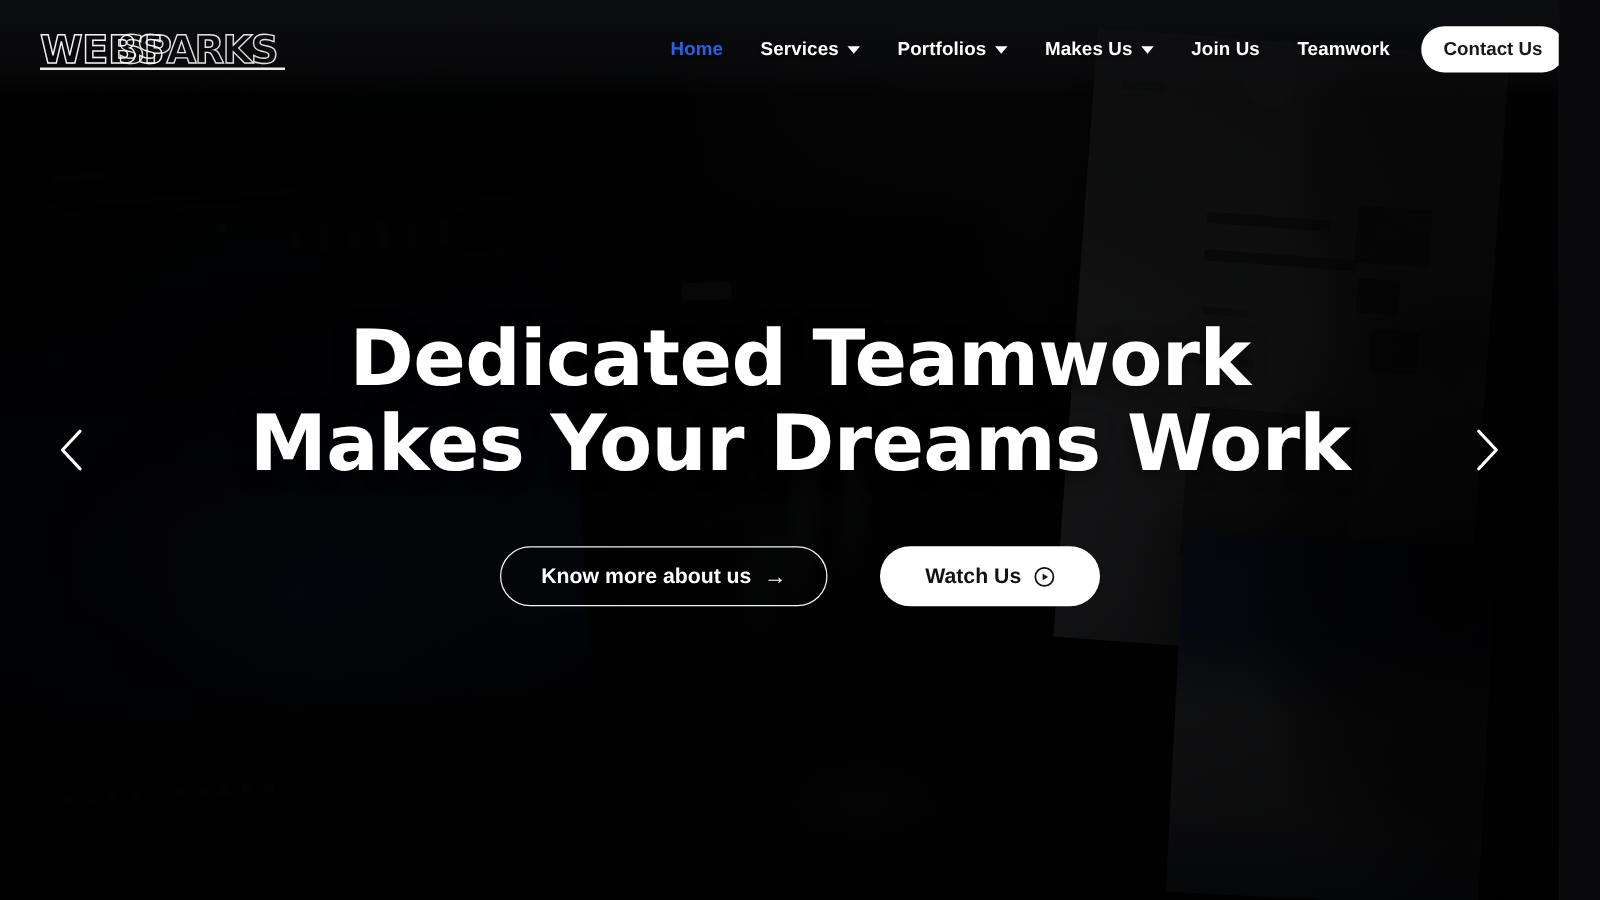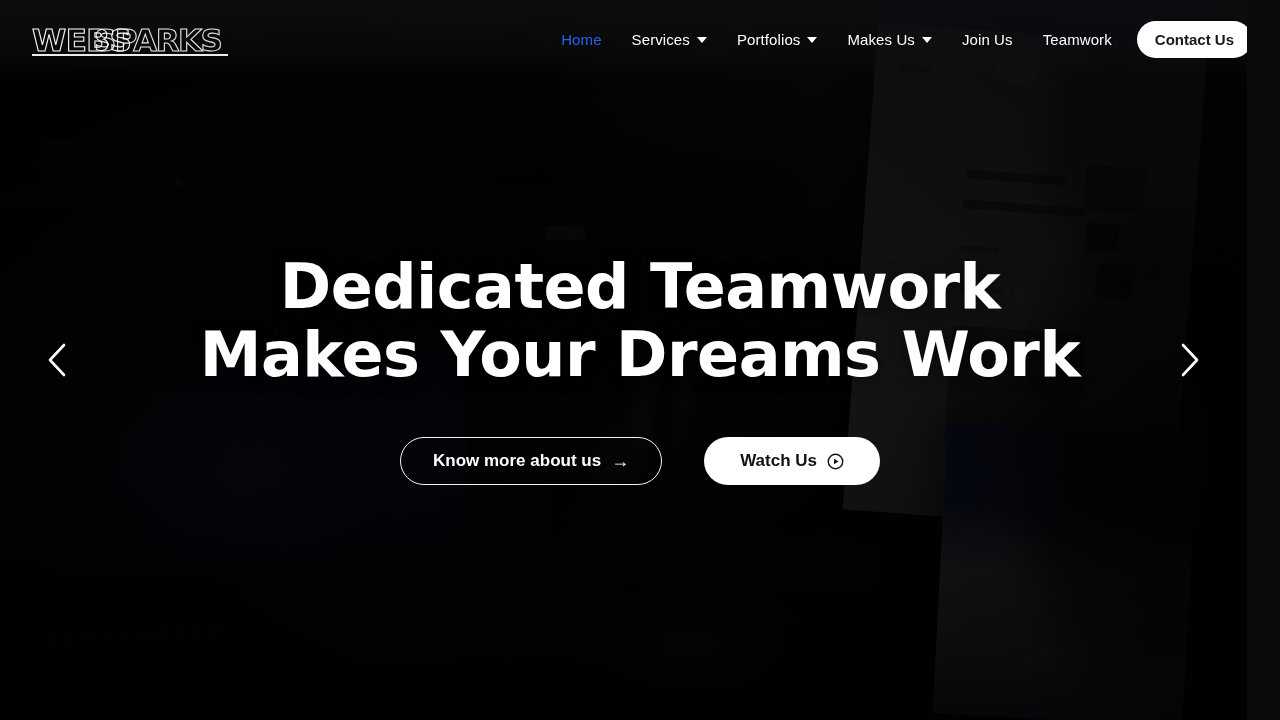--- a/index.html
+++ b/index.html
@@ -174,21 +174,21 @@
   .logo-word.b { left:64px; top:9px;  font-size:31px; letter-spacing:-1.5px; opacity:0.92; }
   .logo-under {
     position:absolute; left:2px; bottom:6px; width:196px; height:1.6px;
     background:rgba(255,255,255,0.92);
   }
 
   .nav-links { display:flex; align-items:center; gap:0; }
   .nav-item {
     display:flex; align-items:center; gap:7px;
     padding:0 15px;
-    font-size:15px; font-weight:400;
+    font-size:15px; font-weight:700;
     color:#ffffff;
     letter-spacing:0.1px;
     cursor:pointer;
     white-space:nowrap;
     text-shadow:0 1px 3px rgba(0,0,0,0.6);
   }
   .nav-item.active { color:#2563eb; }
   .caret {
     width:0; height:0;
     border-left:5px solid transparent;

